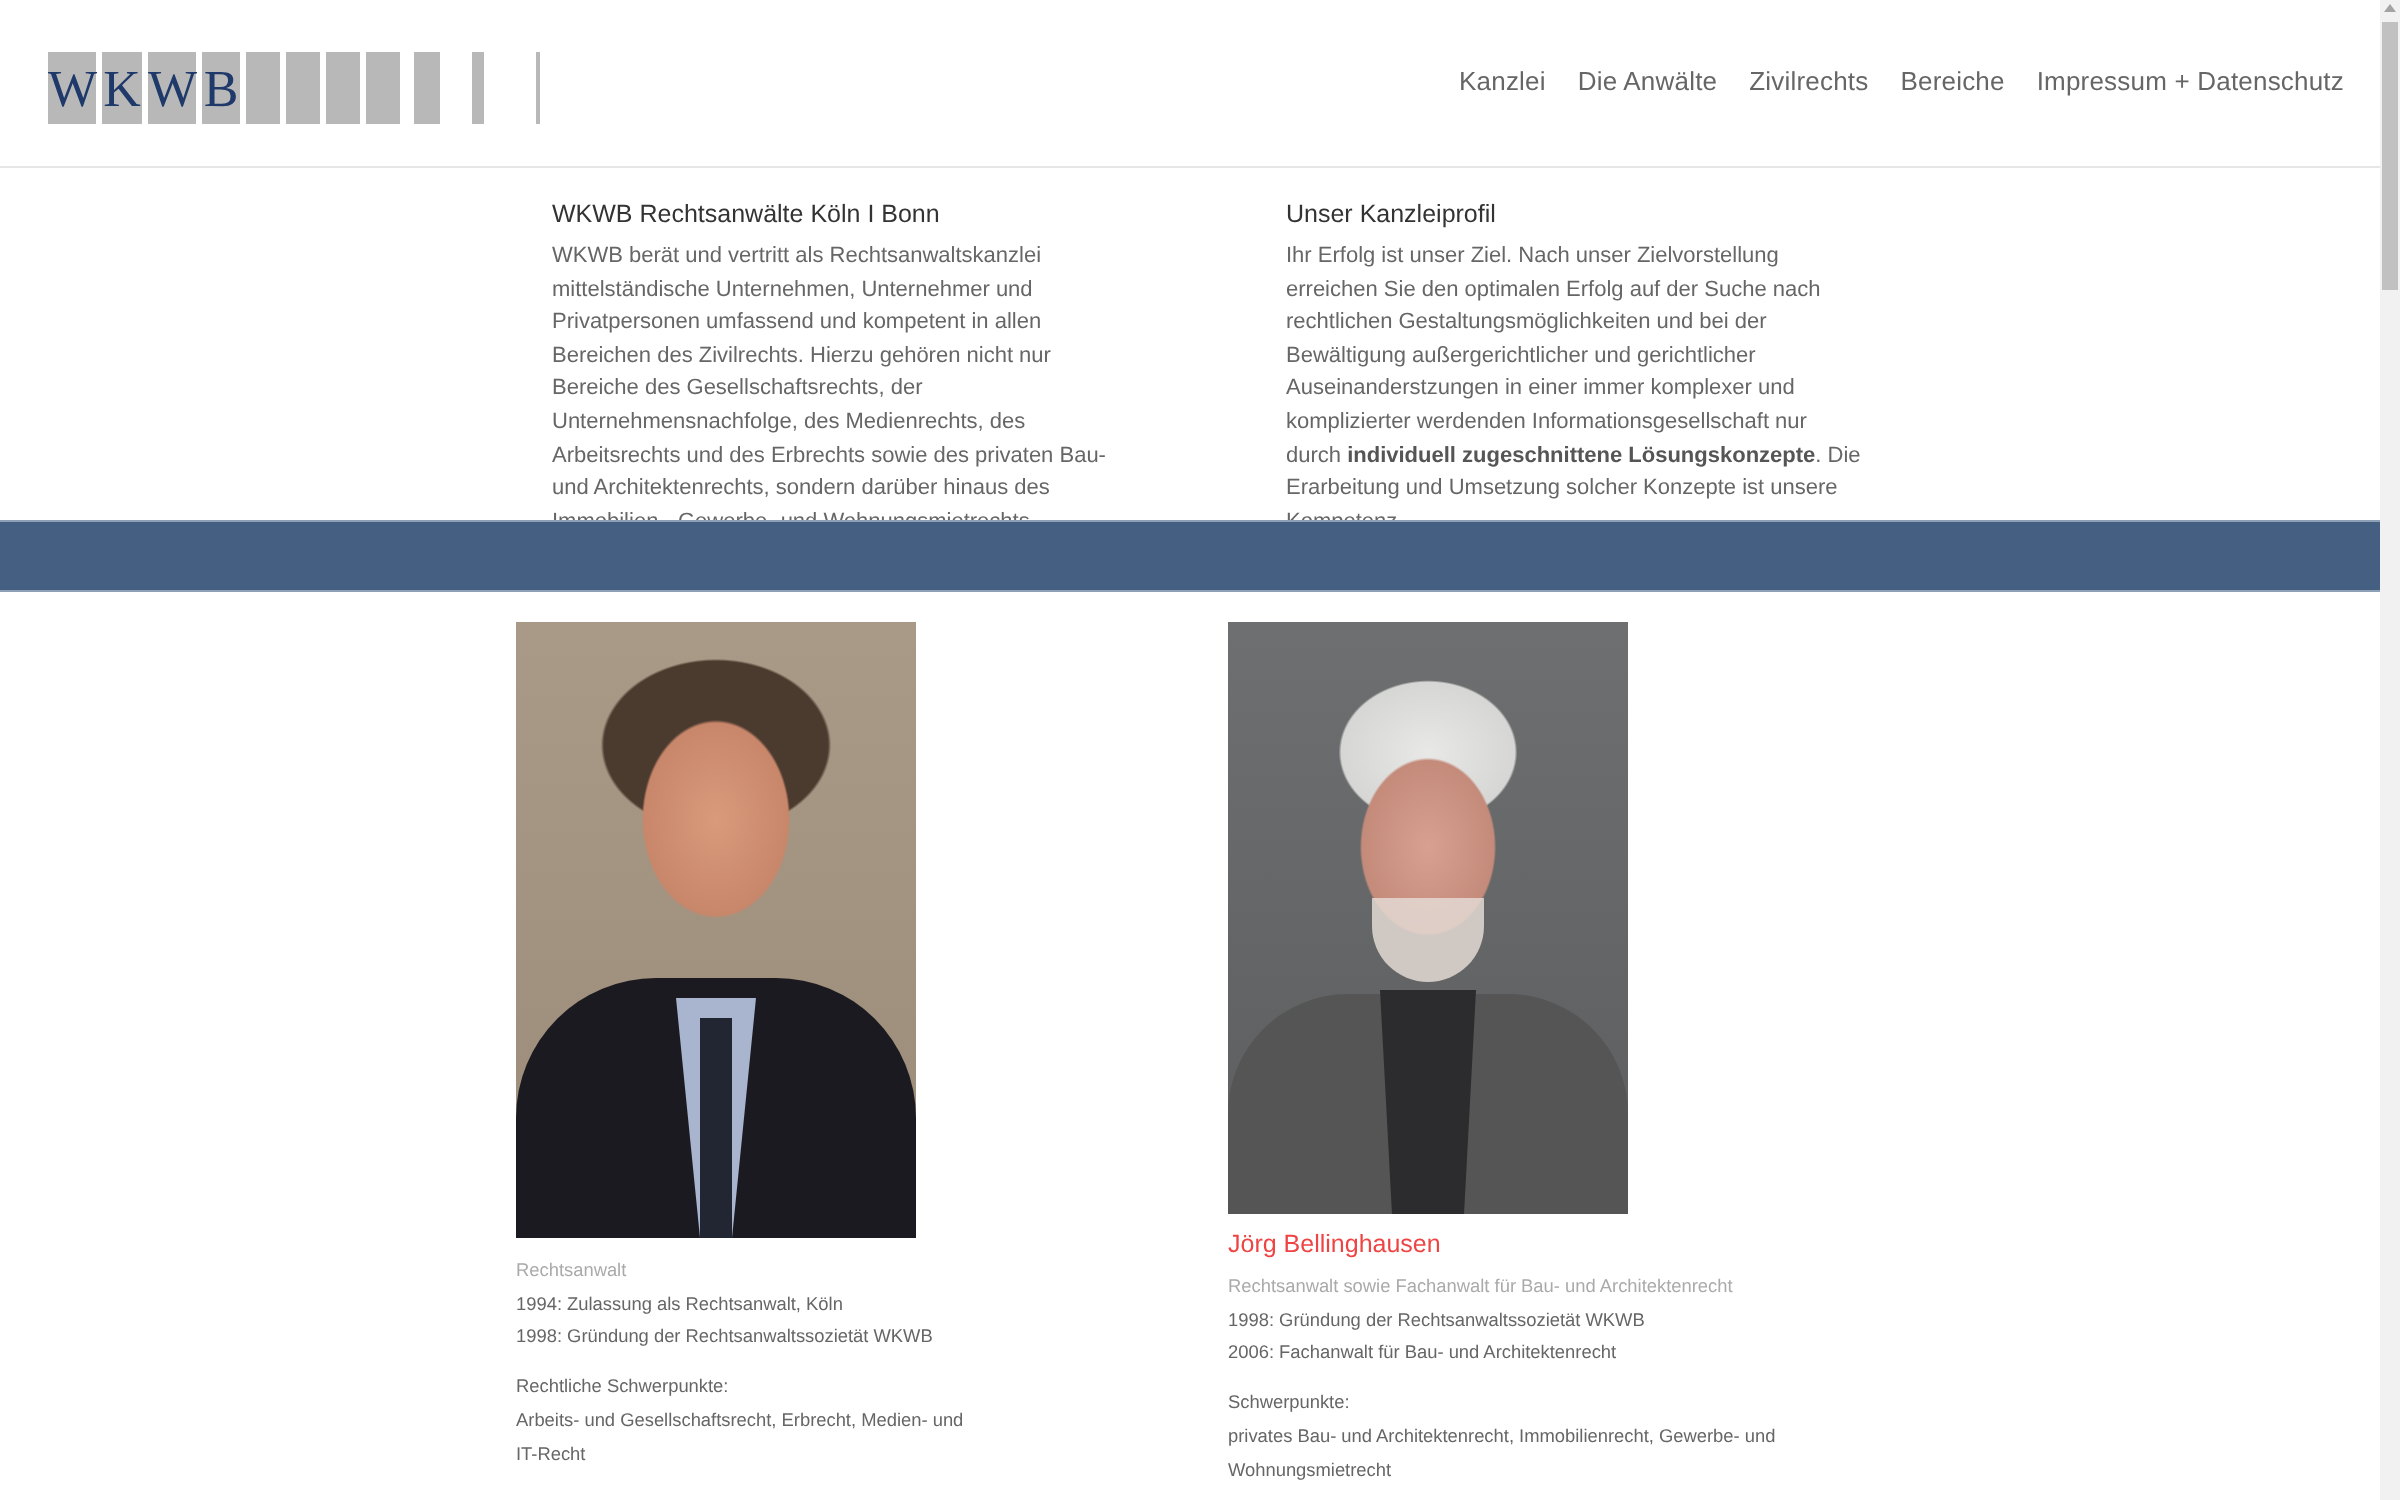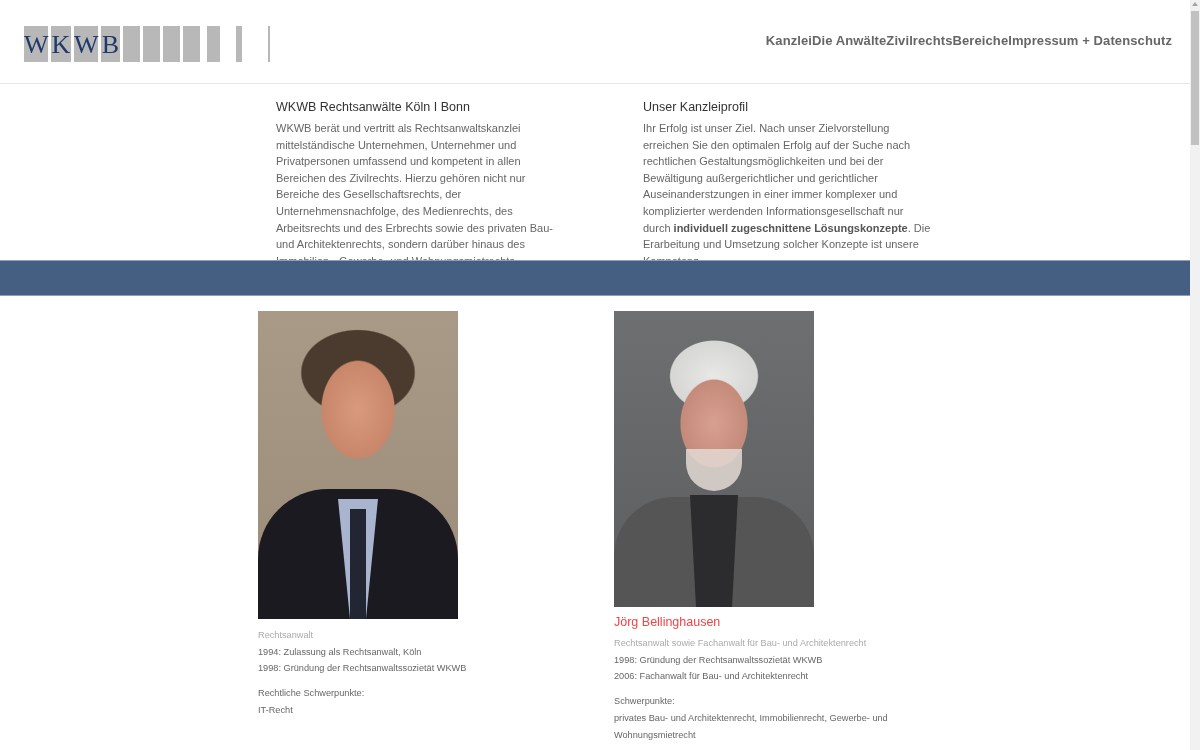--- a/index.html
+++ b/index.html
@@ -4,21 +4,21 @@
 <style>
   html, body { margin:0; padding:0; }
   body { width:1200px; height:750px; overflow:hidden; background:#fff; font-family:"Liberation Sans", sans-serif; position:relative; }
   .page { position:absolute; left:0; top:0; width:1190px; height:750px; overflow:hidden; }
 
   
   .header { position:absolute; left:0; top:0; width:1190px; height:83px; border-bottom:1px solid #e6e6e6; background:#fff; }
   .logo { position:absolute; left:24px; top:26px; height:36px; width:250px; }
   .logo .blk { position:absolute; top:0; height:36px; background:#b8b8b8; color:#1f3a6a; font-family:"Liberation Serif", serif; font-size:26px; line-height:38px; text-align:center; }
   .nav { position:absolute; right:18px; top:33px; display:flex; gap:0; }
-  .nav a { color:#666; font-weight:bold; font-size:13px; text-decoration:none; letter-spacing:0.1px; }
+  .nav a { color:#666; font-weight:normal; font-size:13px; text-decoration:none; margin-left:16px; letter-spacing:0.1px; }
 
   
   .col { position:absolute; top:100px; width:290px; }
   .col h3 { margin:0 0 6px 0; font-weight:normal; color:#333; font-size:12.5px; }
   .col p { margin:0; color:#666; font-size:11px; line-height:16.6px; }
   .col p b { color:#555; }
 
   .band { position:absolute; left:0; top:260px; width:1190px; height:36px; background:#455f82; border-top:1px solid #8ea0b8; border-bottom:1px solid #8ea0b8; box-sizing:border-box; }
 
   
@@ -94,20 +94,21 @@
     <div class="suit"></div>
     <div class="shirt"></div>
     <div class="tie"></div>
   </div>
   <div class="person" style="left:258px;top:627px;">
     <div class="role">Rechtsanwalt</div>
     <div class="line">1994: Zulassung als Rechtsanwalt, Köln</div>
     <div class="line">1998: Gründung der Rechtsanwaltssozietät WKWB</div>
     <div class="gap"></div>
     <div class="line">Rechtliche Schwerpunkte:</div>
+    <div class="line">Arbeits- und Gesellschaftsrecht, Erbrecht, Medien- und</div>
     <div class="line">IT-Recht</div>
   </div>
 
   <div class="photo p2">
     <div class="jacket"></div>
     <div class="shirt"></div>
     <div class="beard"></div>
   </div>
   <div class="person" style="left:614px;top:615px;">
     <h4>Jörg Bellinghausen</h4>

